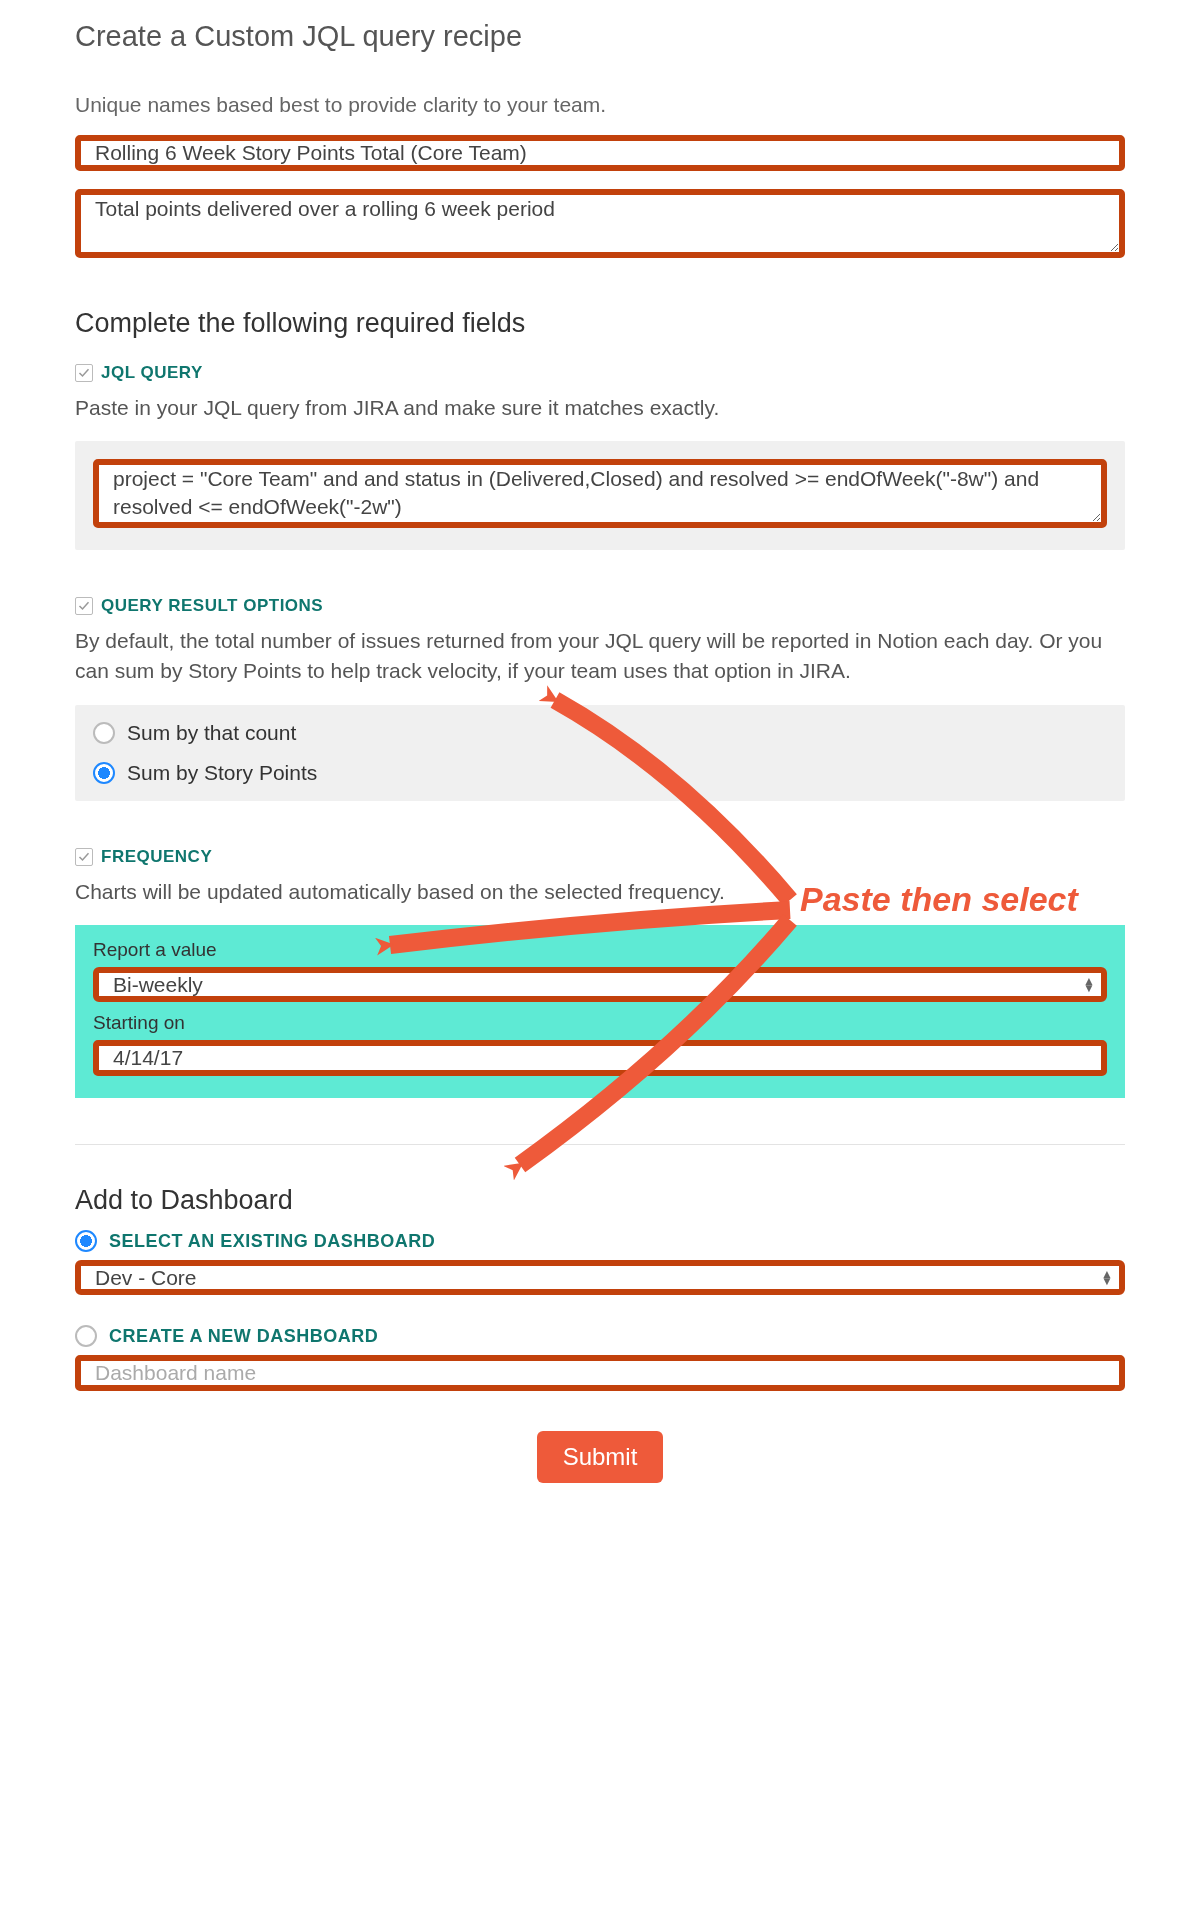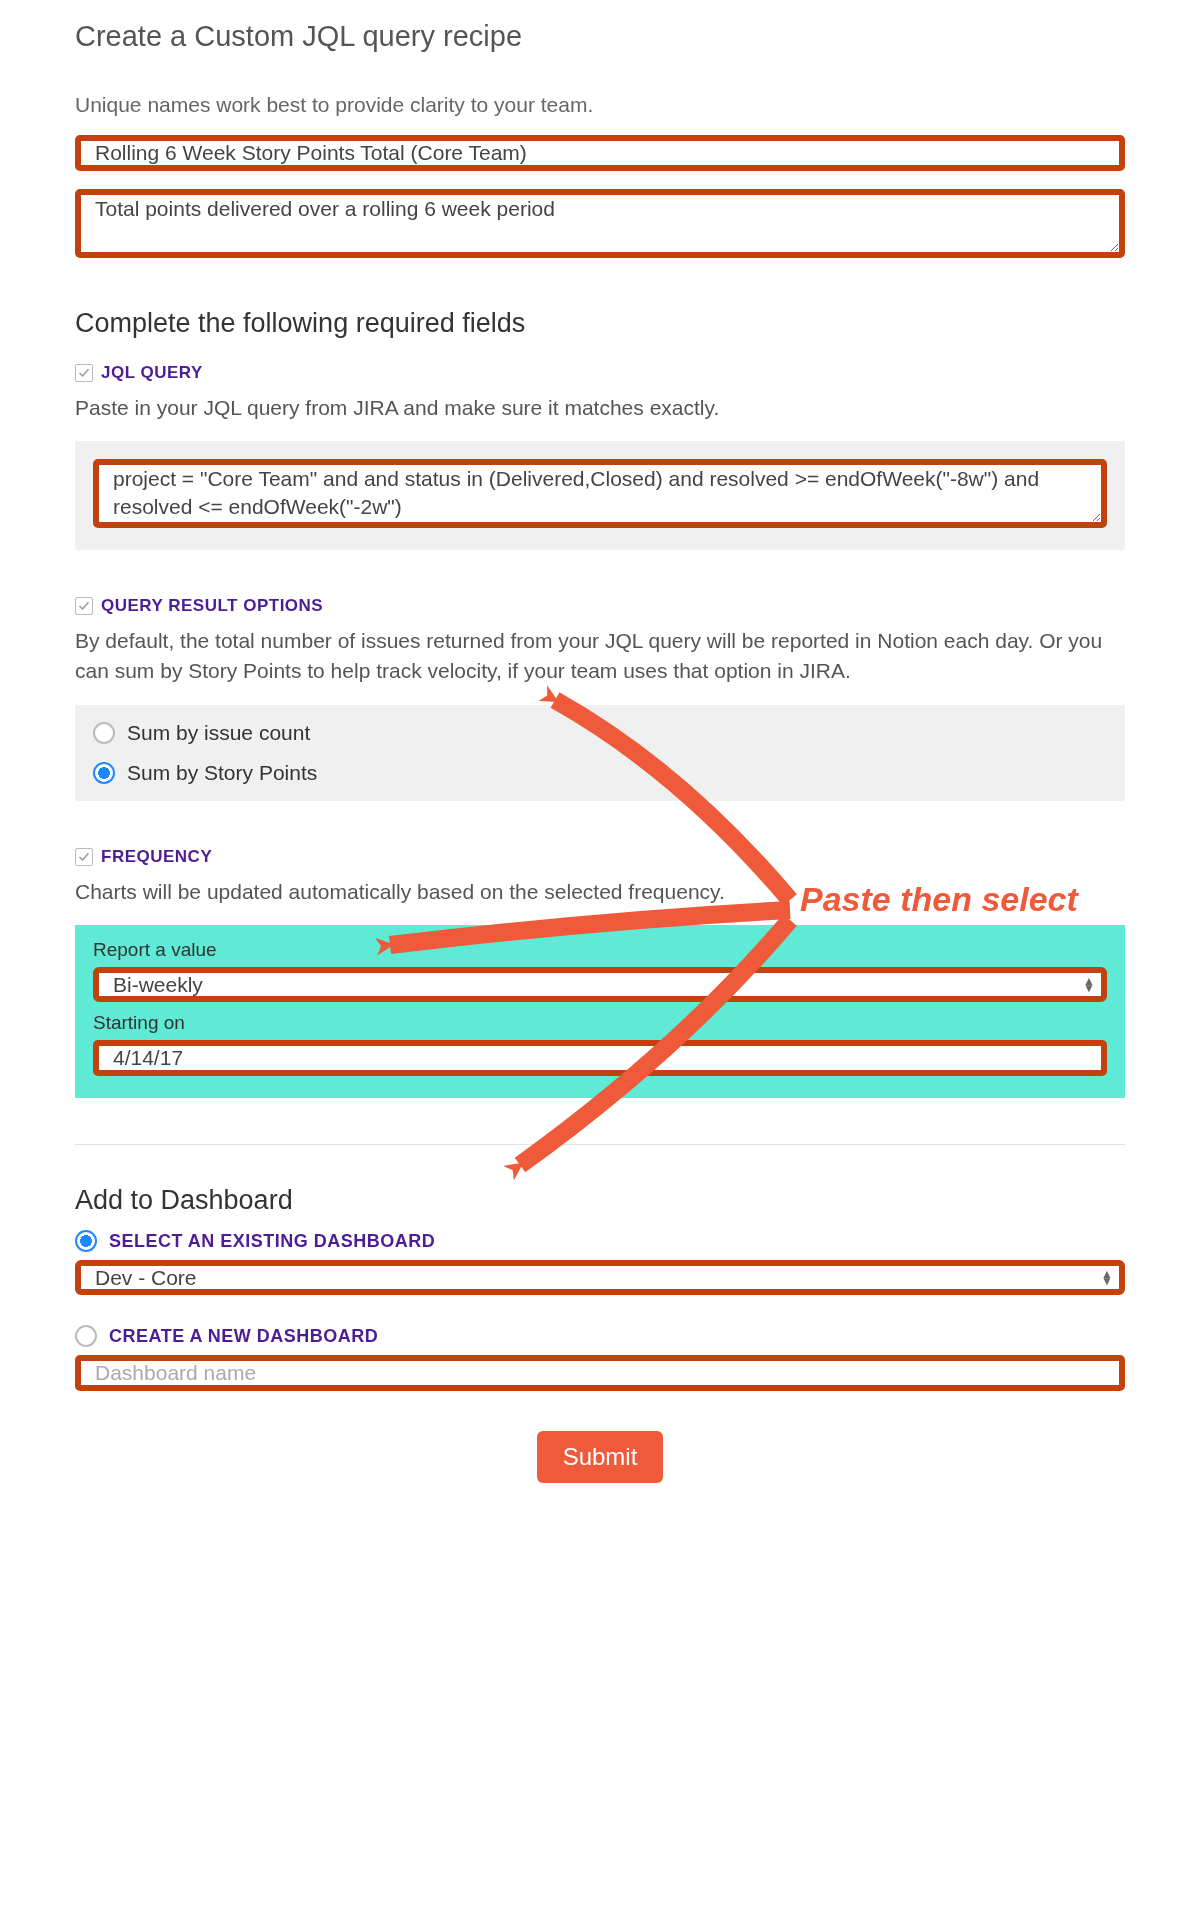--- a/index.html
+++ b/index.html
@@ -56,21 +56,21 @@
     display: inline-flex;
     align-items: center;
     justify-content: center;
     color: #888;
   }
   .check-icon svg { width: 12px; height: 12px; }
   .subhead-label {
     font-size: 17px;
     font-weight: 700;
     letter-spacing: 0.5px;
-    color: #4c1d95;
+    color: #0f766e;
     text-transform: uppercase;
   }
   .subpara {
     font-size: 21px;
     color: #555;
     line-height: 1.45;
     margin-bottom: 18px;
   }
   .gray-box {
     background: #f0f0f0;
@@ -165,21 +165,21 @@
   ::placeholder { color: #aaa; }
 </style>
 </head>
 <body>
 
 <div class="wrap">
 
   <div class="page-title">Create a Custom JQL query recipe</div>
 
   
-  <div class="hint">Unique names work best to provide clarity to your team.</div>
+  <div class="hint">Unique names based best to provide clarity to your team.</div>
   <input type="text" value="Rolling 6 Week Story Points Total (Core Team)" style="">
   <div class="field-gap"></div>
   <textarea rows="2" style="">Total points delivered over a rolling 6 week period</textarea>
 
   <div class="big-gap"></div>
 
   
   <h2 class="section-title">Complete the following required fields</h2>
   <div style="height:18px"></div>
 
@@ -205,21 +205,21 @@
       <svg viewBox="0 0 16 16">
           <path d="M2 8 L6 12 L14 3" stroke="#999" stroke-width="2" fill="none"></path>
         </svg>
     </span>
     <span class="subhead-label">QUERY RESULT OPTIONS</span>
   </div>
   <div class="subpara">By default, the total number of issues returned from your JQL query will be reported in Notion each day. Or you can sum by Story Points to help track velocity, if your team uses that option in JIRA.</div>
   <div class="gray-box" style="padding-top:8px;padding-bottom:8px;">
     <div class="radio-row">
       <span class="faux-radio unselected"></span>
-      <span class="radio-label">Sum by issue count</span>
+      <span class="radio-label">Sum by that count</span>
     </div>
     <div class="radio-row">
       <span class="faux-radio selected"></span>
       <span class="radio-label">Sum by Story Points</span>
     </div>
   </div>
 
   <div class="big-gap"></div>
 
   

